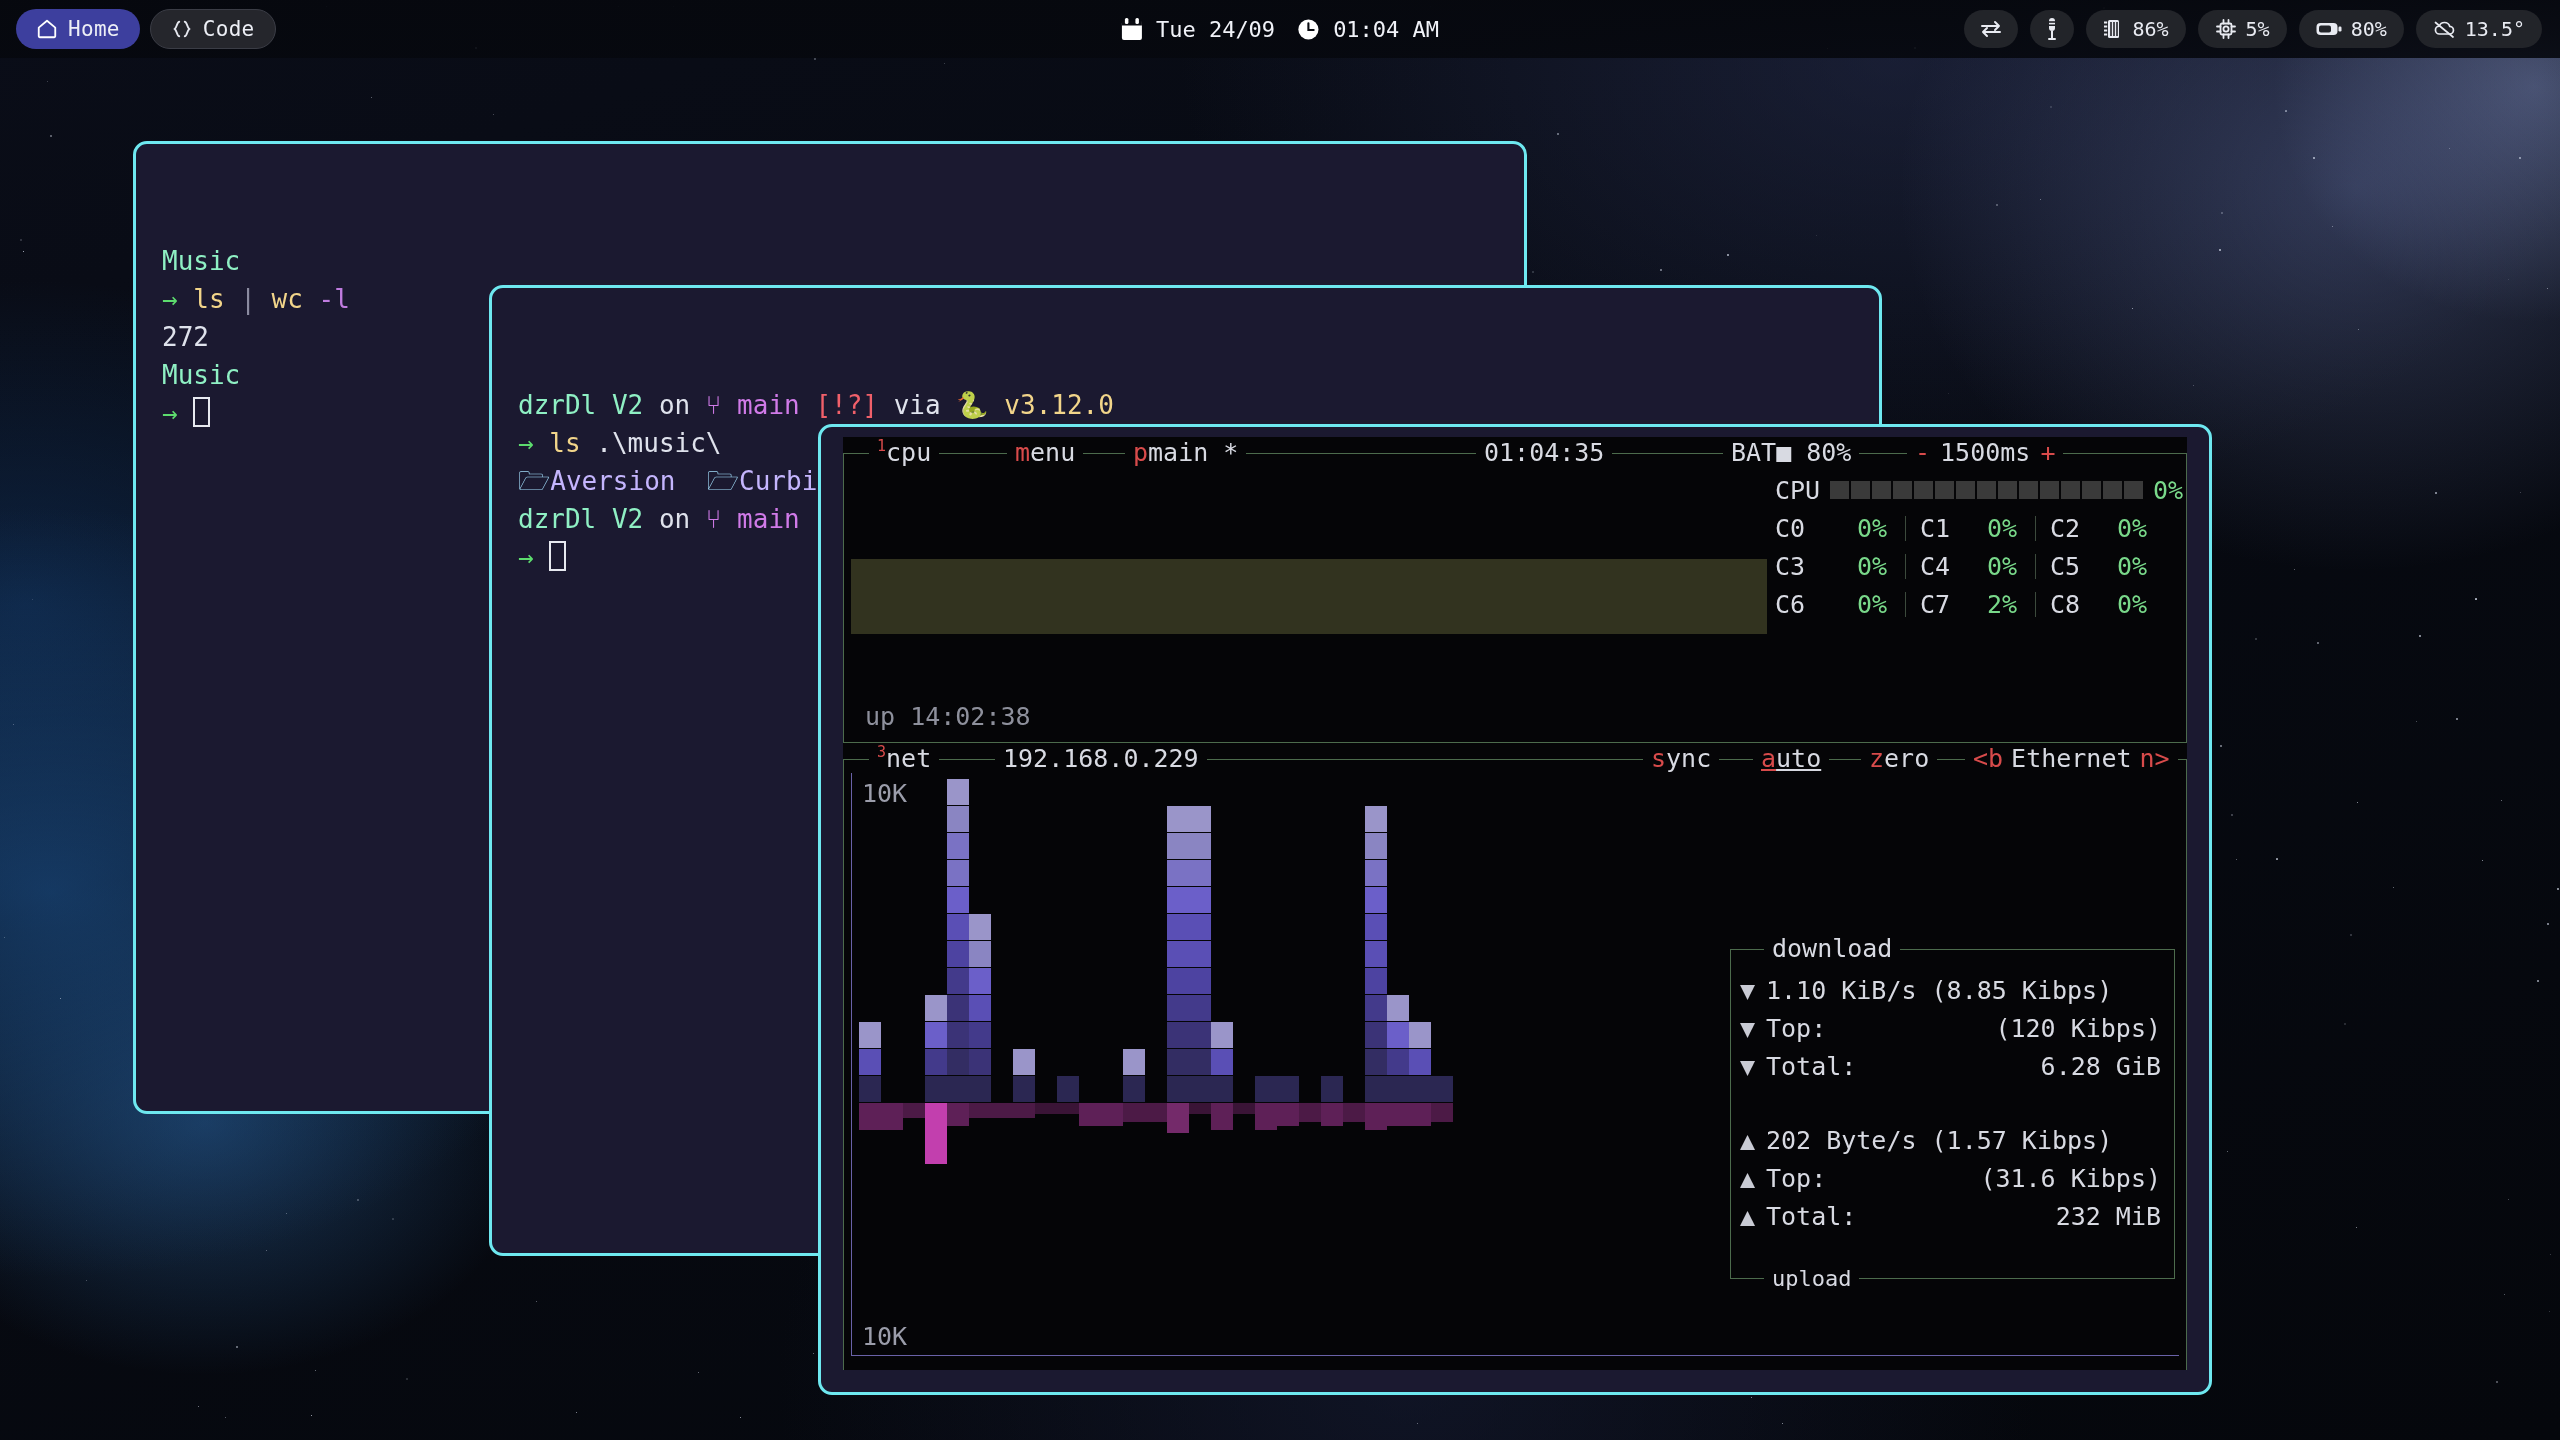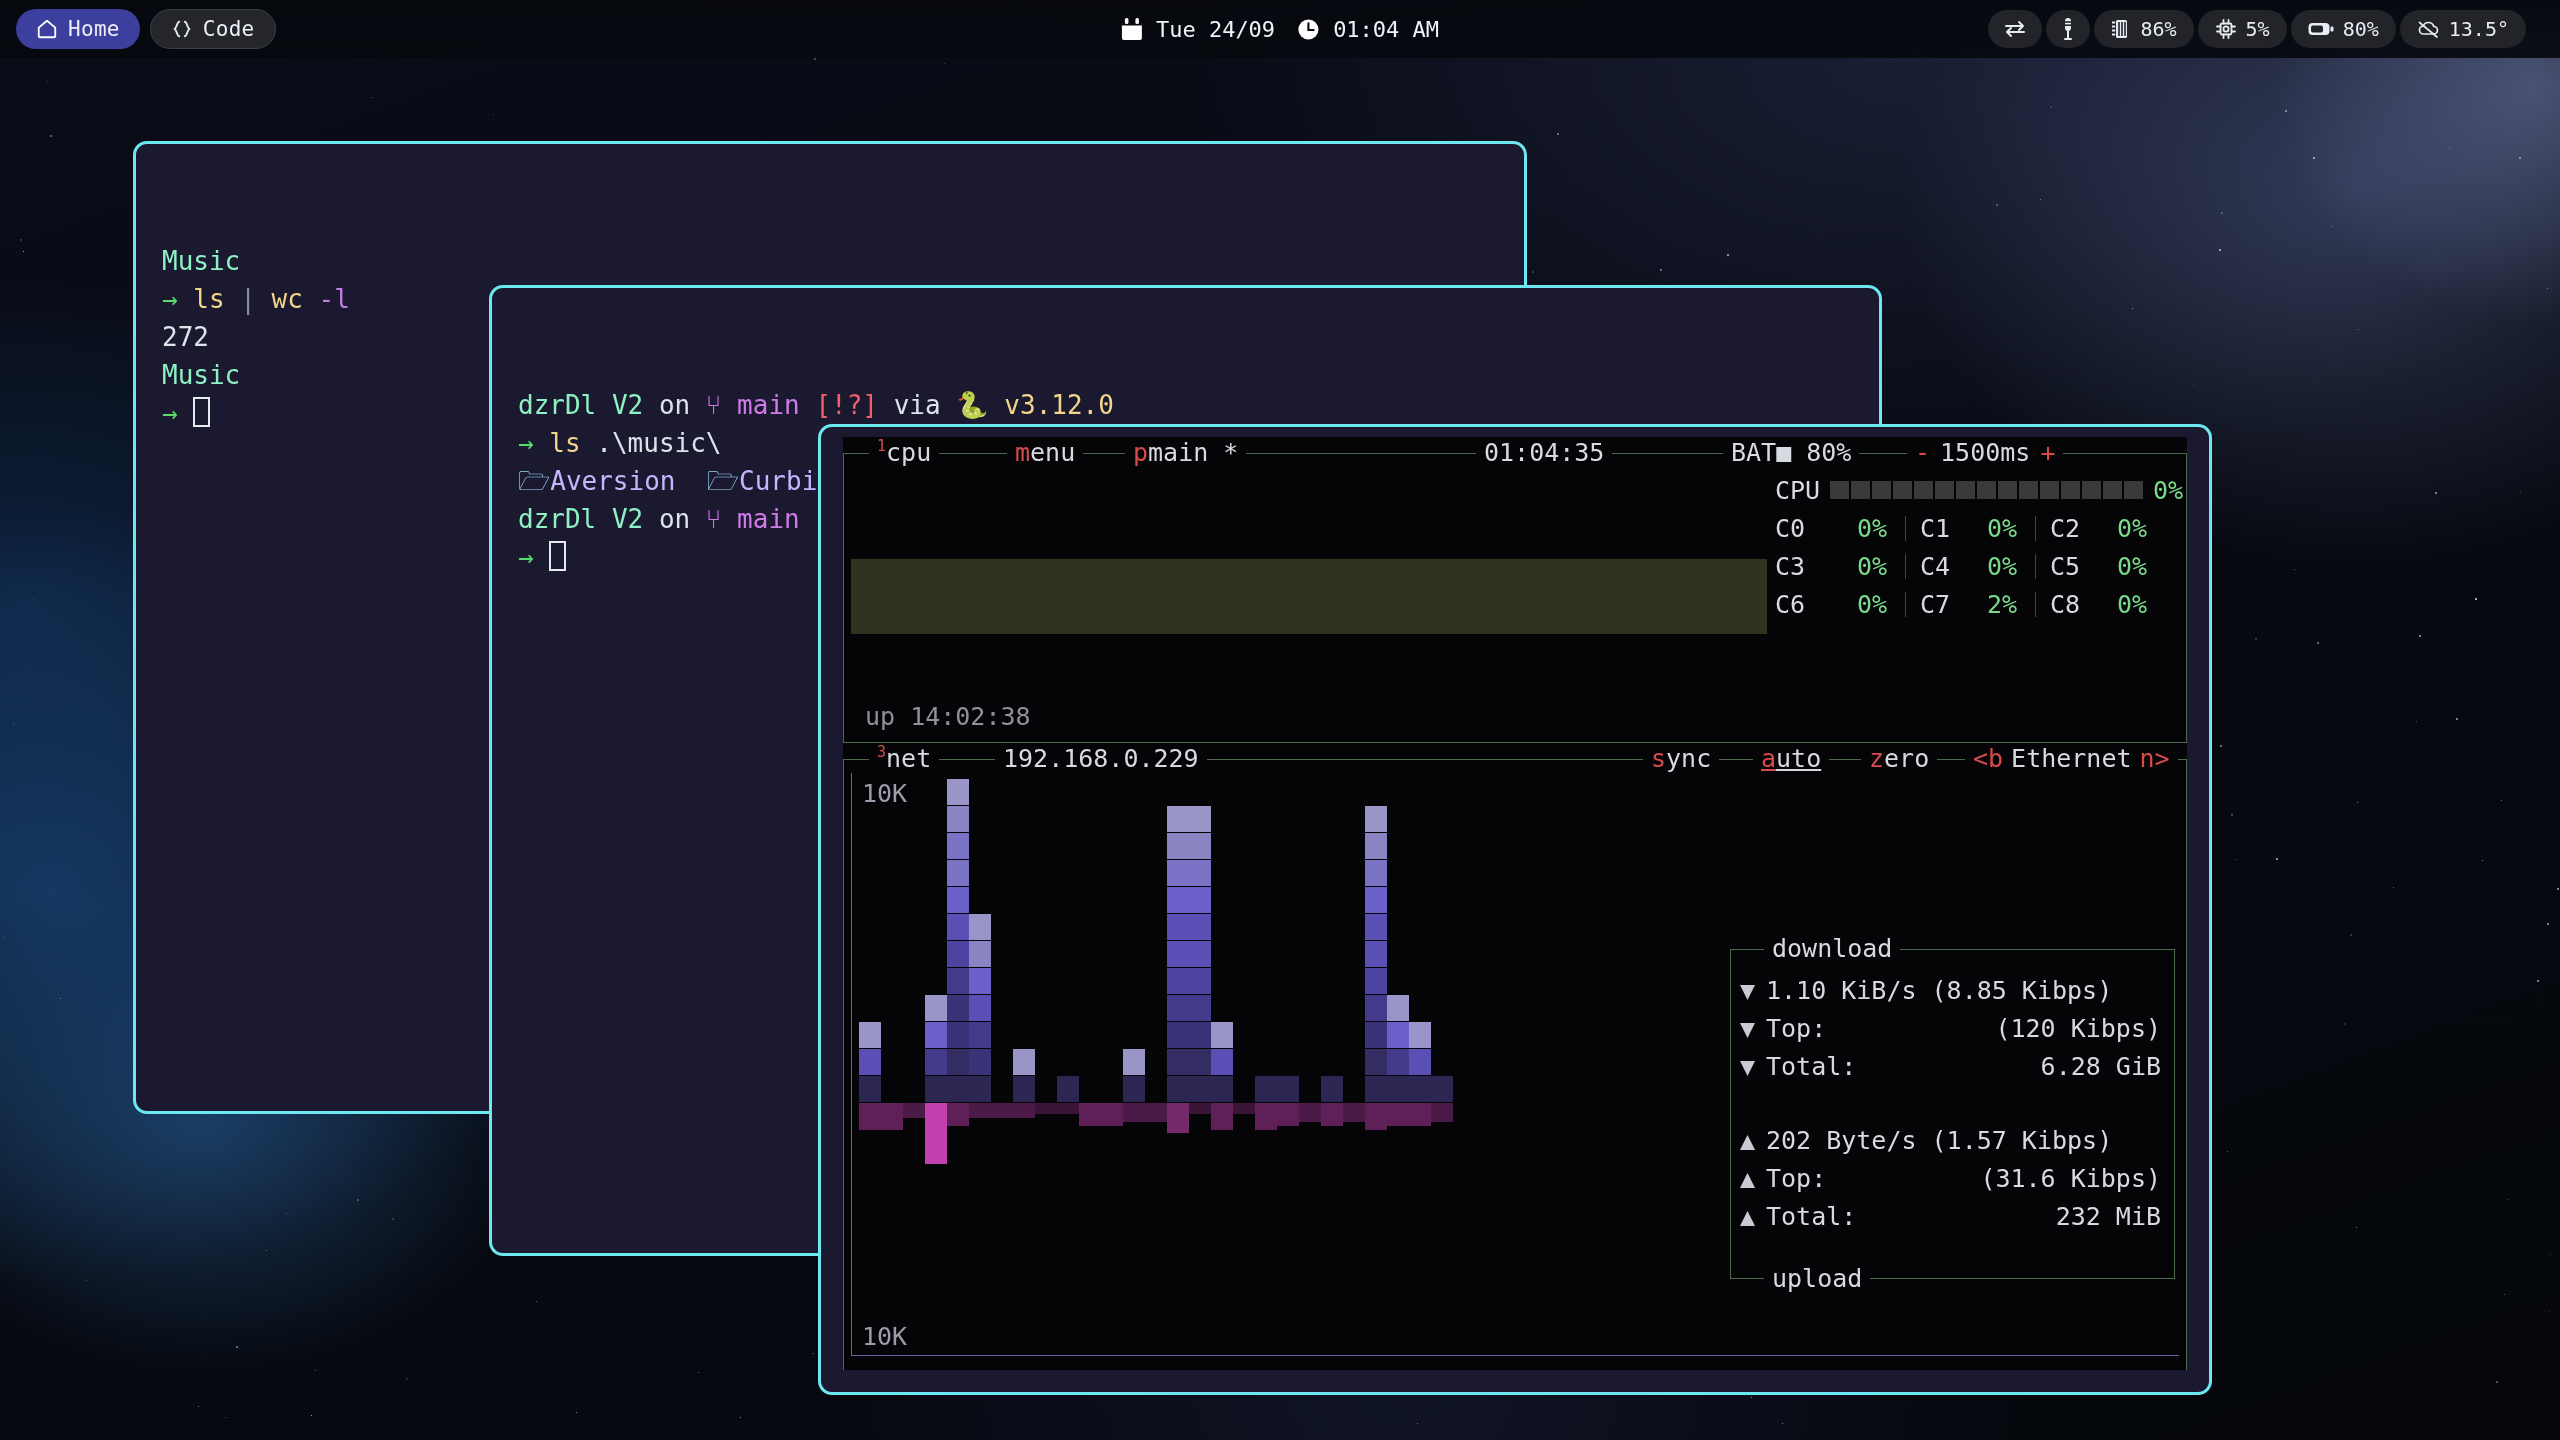--- a/index.html
+++ b/index.html
@@ -41,21 +41,21 @@
     background:#262830;
   }
   .pill.active{ background:#3d3f9e; }
   .pill.code{ background:#25262c; border:1px solid #3b3d46; }
   .bar-center{
     position:absolute; left:50%; transform:translateX(-50%);
     display:flex; align-items:center; gap:22px; font-size:22px; color:#f0f2f8;
   }
   .bc-item{ display:flex; align-items:center; gap:13px; }
   .bar-right{
-    position:absolute; right:34px; display:flex; align-items:center; gap:4px;
+    position:absolute; right:18px; display:flex; align-items:center; gap:12px;
   }
   .spill{
     display:flex; align-items:center; gap:9px;
     height:38px; padding:0 17px; border-radius:19px;
     background:#222429; font-size:20px; color:#e9ebf2;
   }
   .spill.icononly{ padding:0 15px; }
   svg{ display:block; }
 
   
@@ -153,21 +153,21 @@
   }
   #nsBorder{ position:absolute; inset:0; border:1px solid #4c6b4c; }
   .nsRow{ display:flex; align-items:center; height:38px; font-size:25px; padding-left:10px; white-space:pre; }
   .arr{ width:26px; color:#c9cbd4; }
   .nsLabelTop{
     position:absolute; top:-15px; left:34px; background:#050507; padding:0 8px;
     height:30px; line-height:30px; font-size:25px;
   }
   .nsLabelBot{
     position:absolute; bottom:-15px; left:34px; background:#050507; padding:0 8px;
-    height:30px; line-height:30px; font-size:25px;
+    height:30px; line-height:30px; font-size:22px;
   }
 </style>
 </head>
 <body>
 
 <div id="wallpaper">
   <div id="stars">
       <i class="st" style="left:2416px;top:721px;width:1.4px;height:1.4px;opacity:0.41"></i>
       <i class="st" style="left:1525px;top:899px;width:0.9px;height:0.9px;opacity:0.79"></i>
       <i class="st" style="left:1005px;top:632px;width:1.0px;height:1.0px;opacity:0.47"></i>

